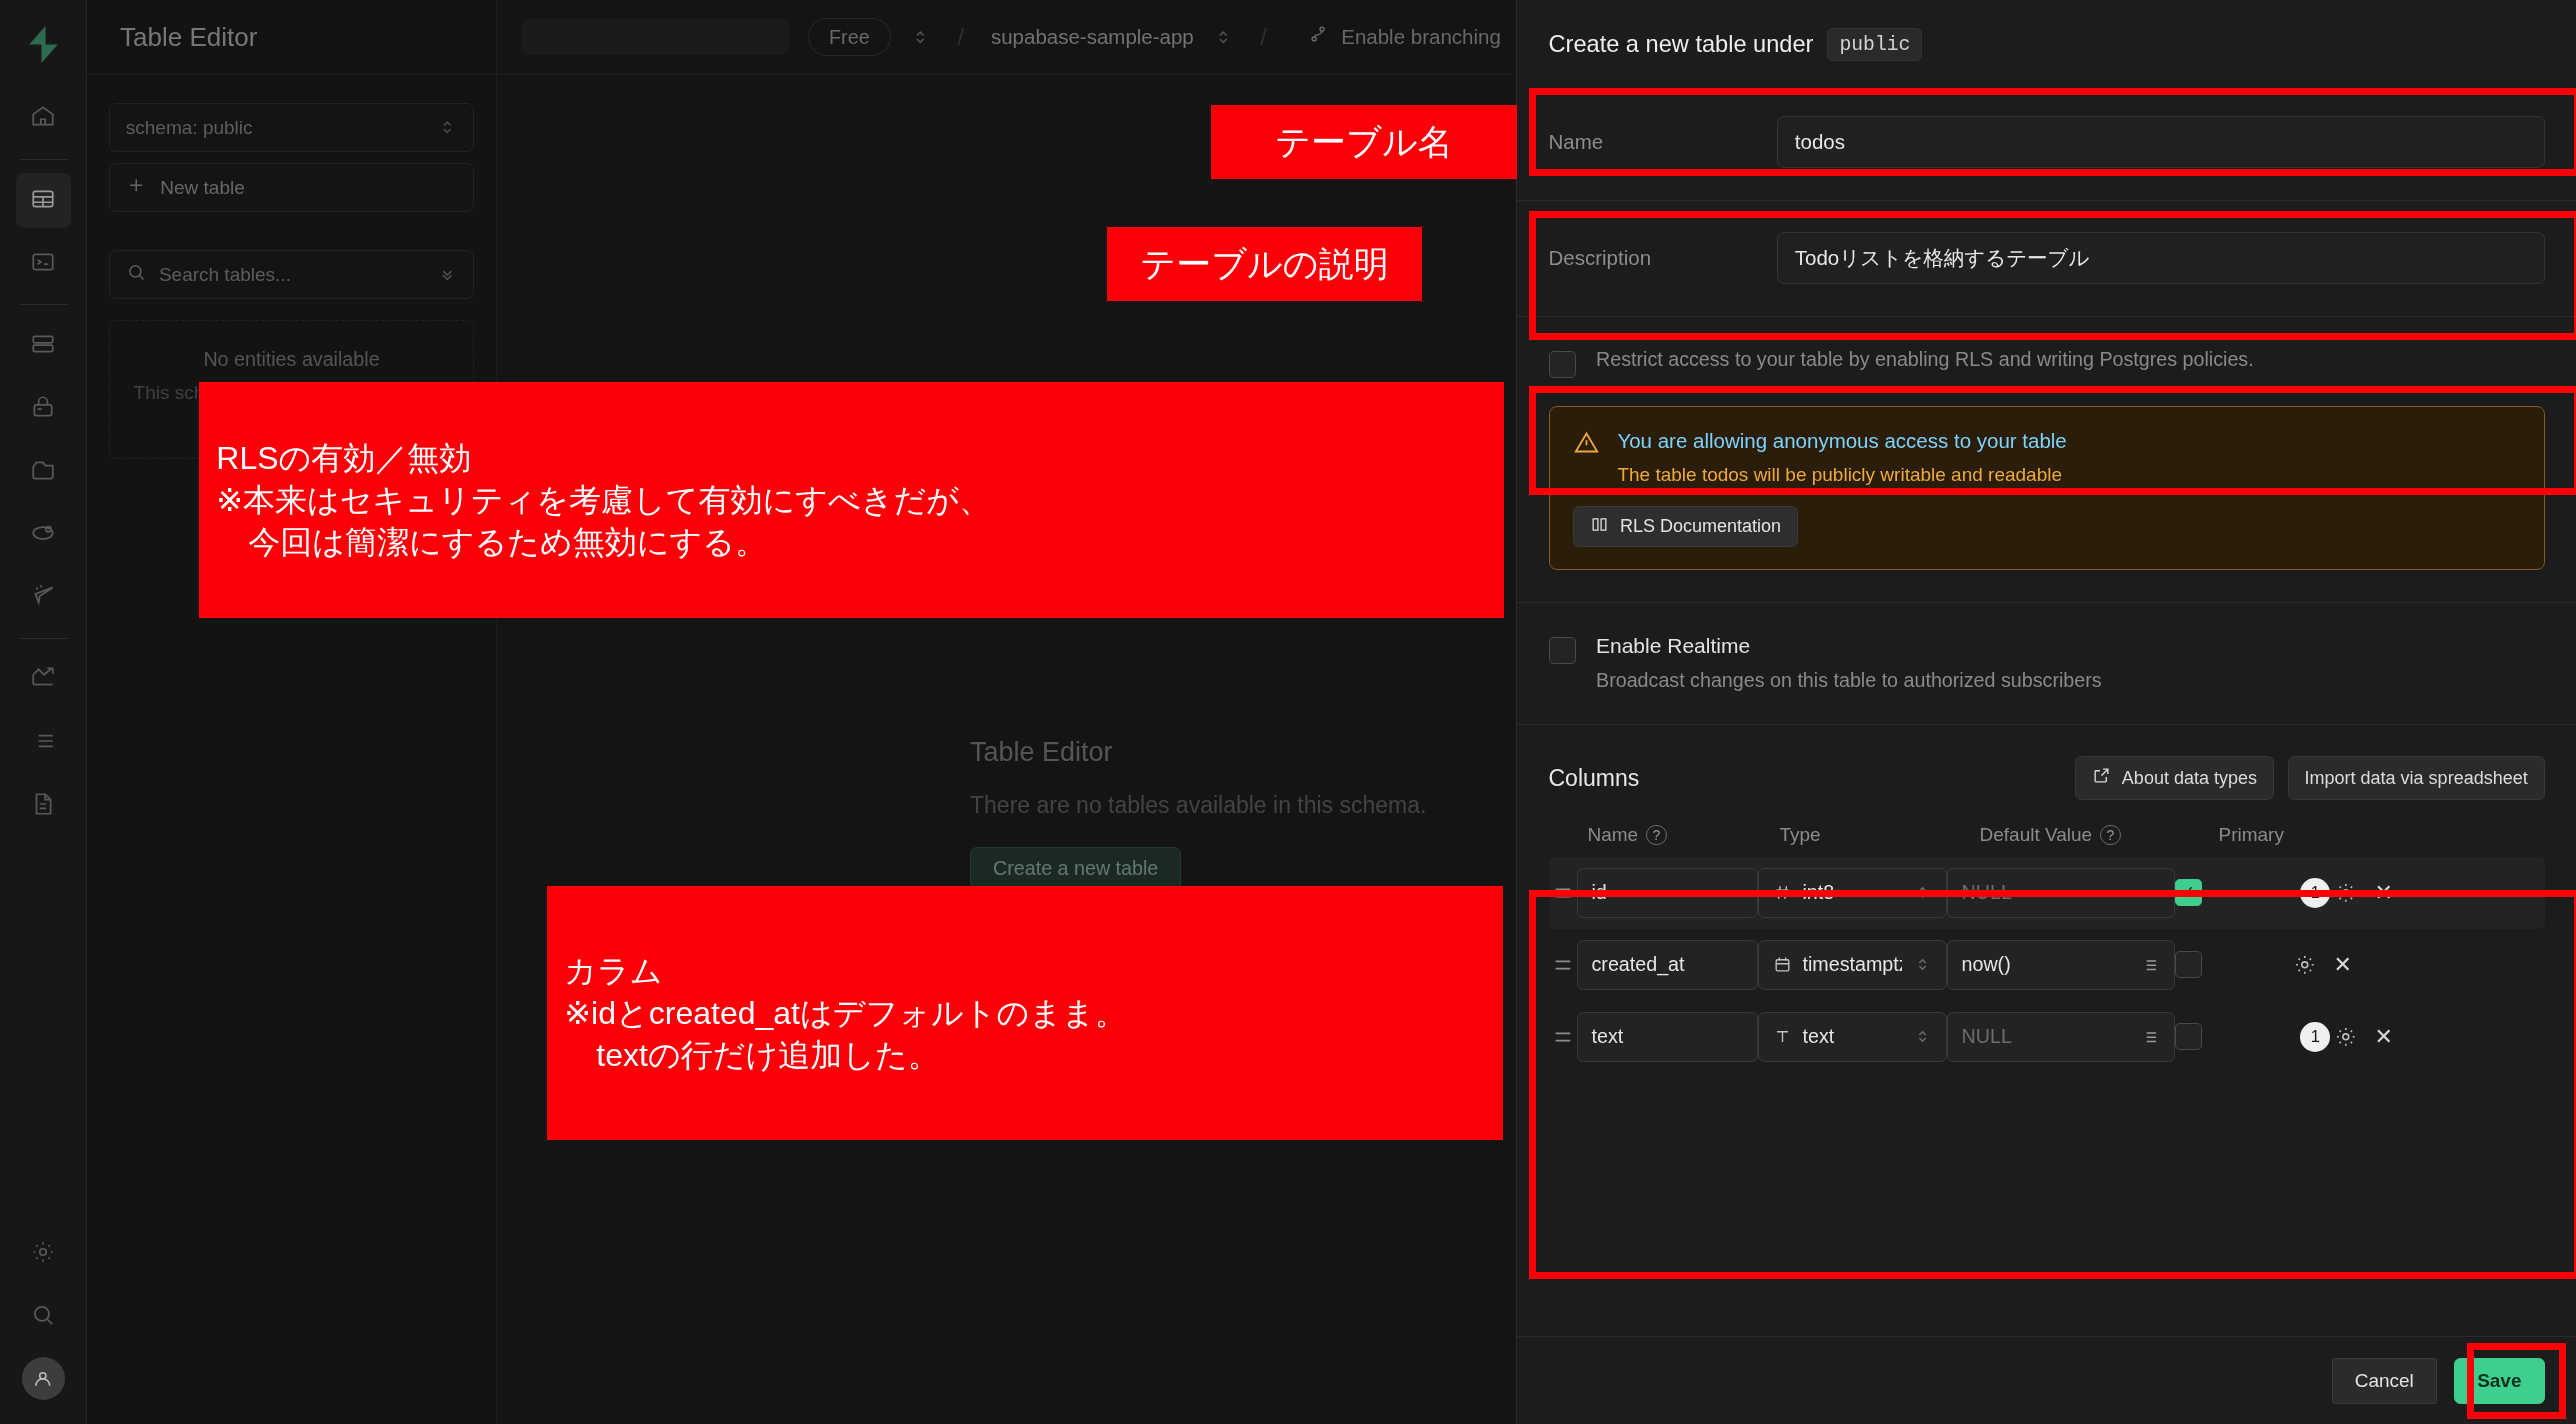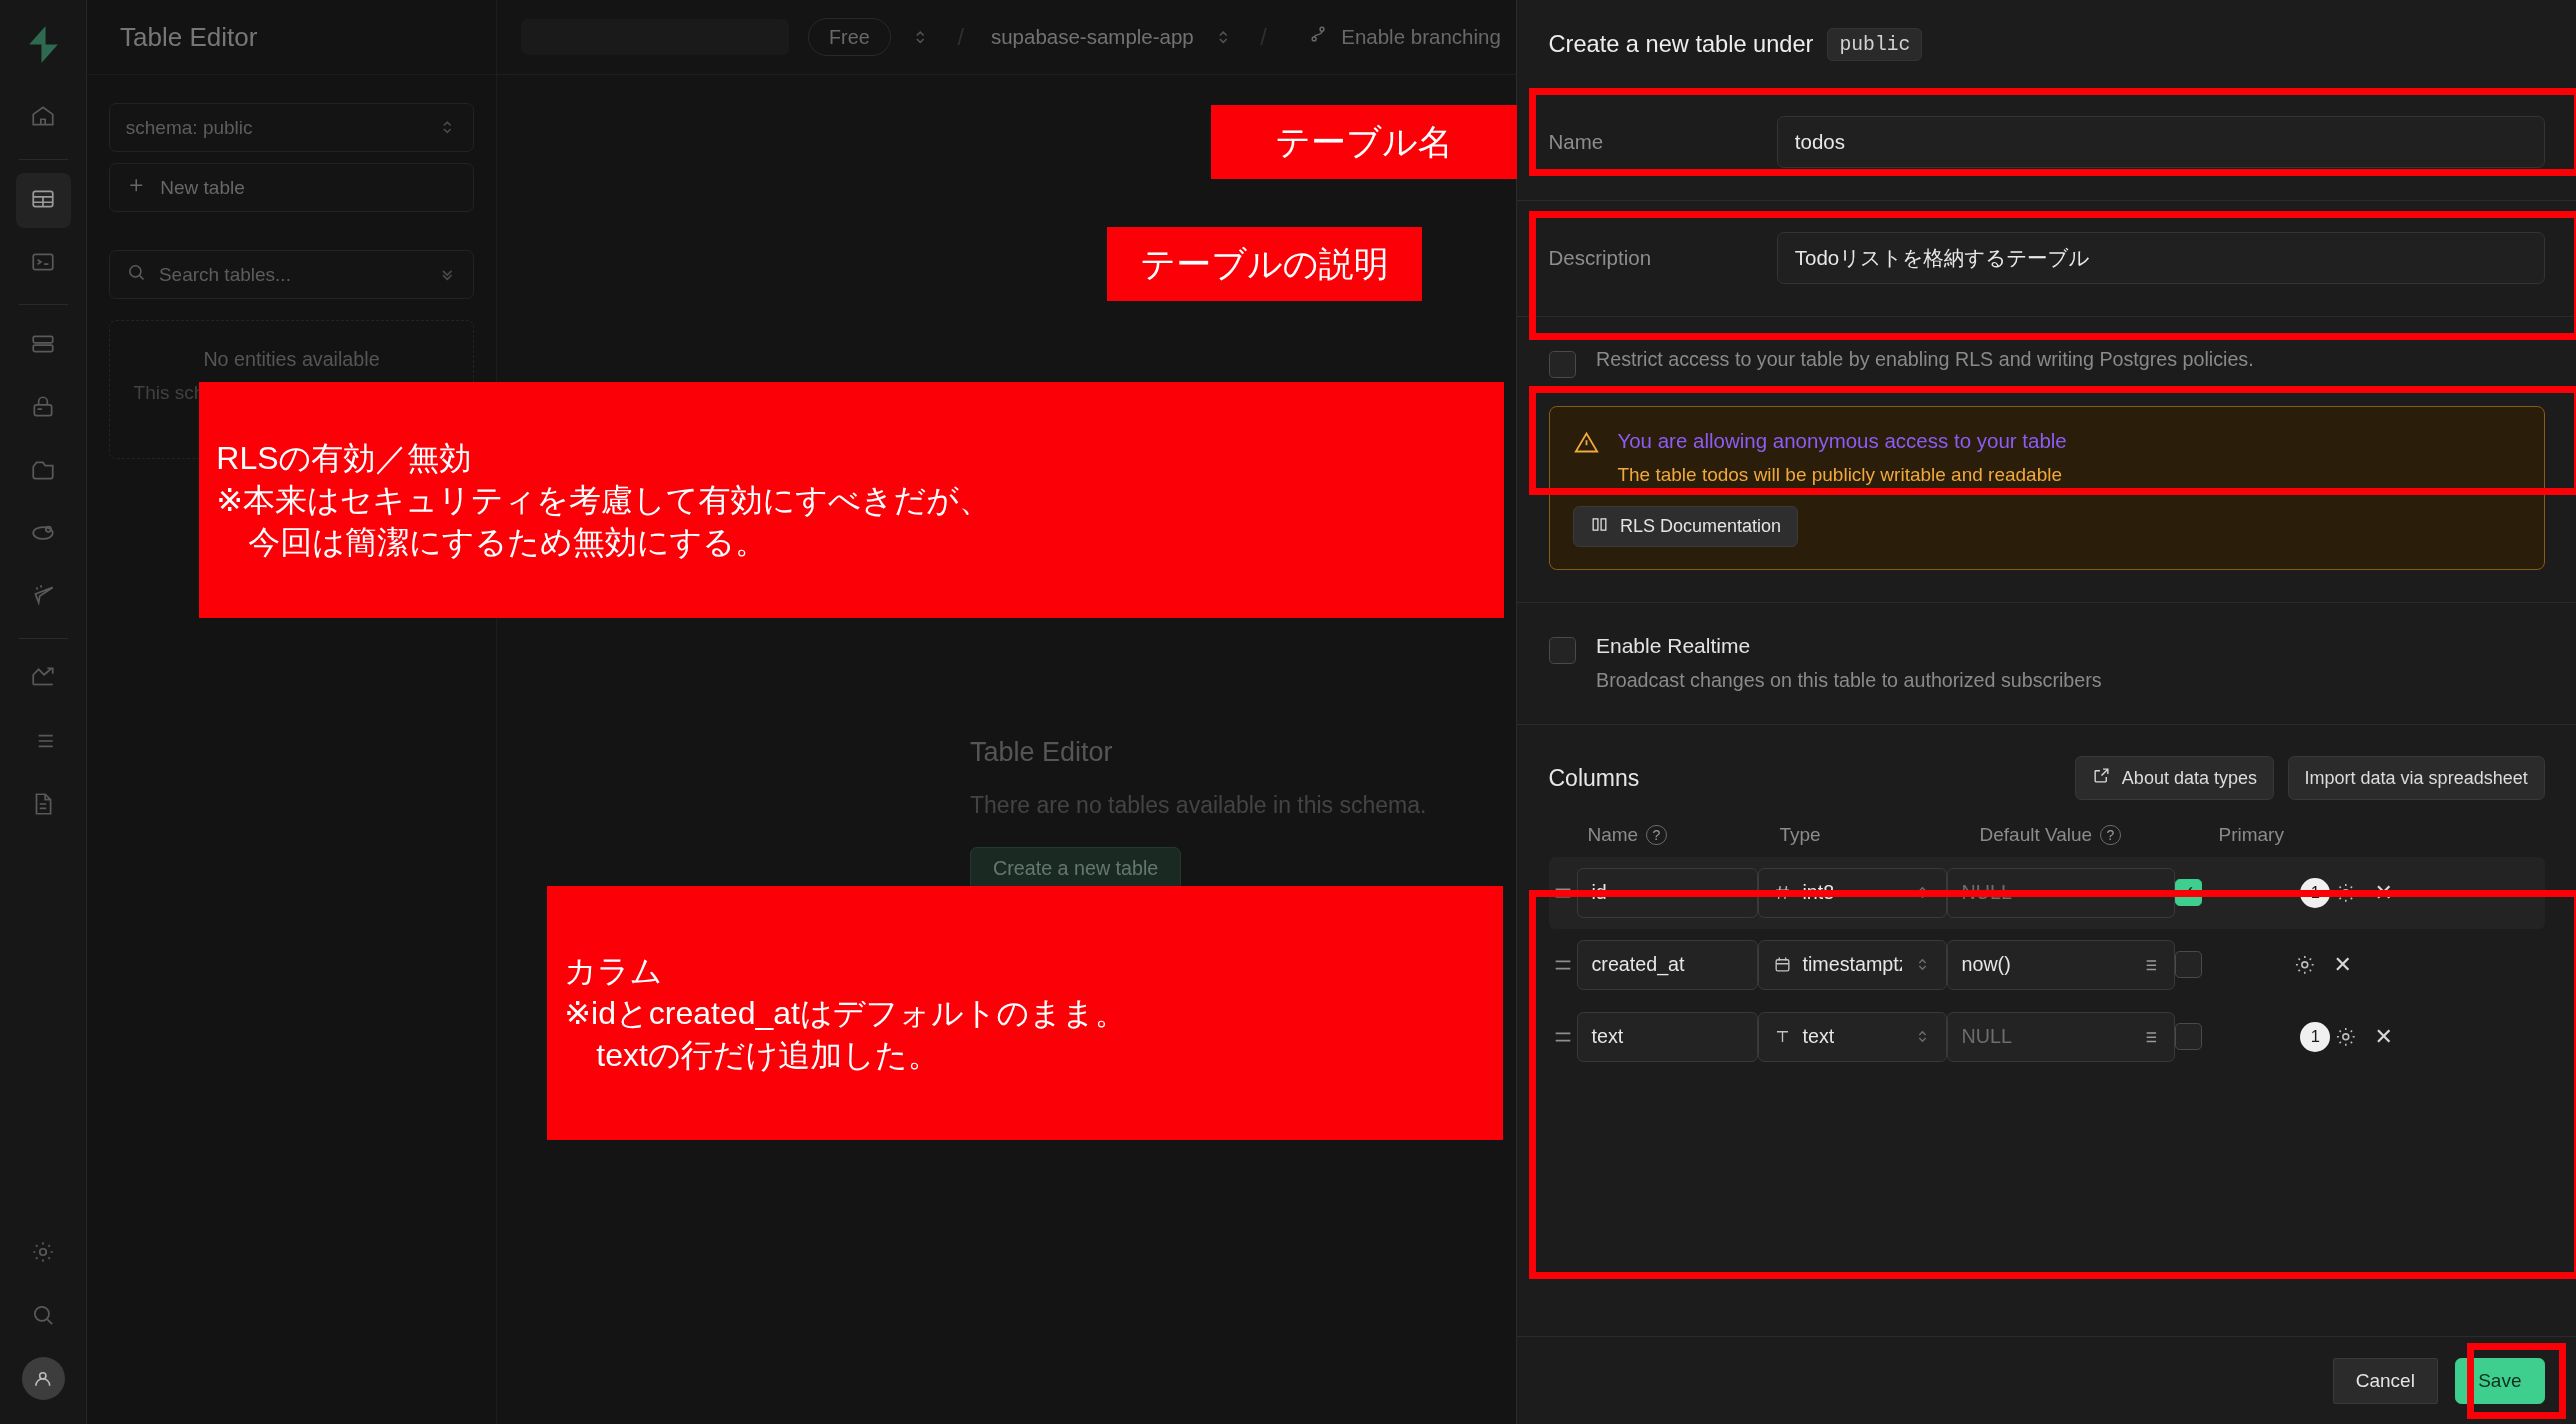--- a/index.html
+++ b/index.html
@@ -124,21 +124,21 @@
   }
   .chk-title { font-size: 21px; color: #e3e3e3; display: flex; align-items: center; gap: 15.8px; margin-bottom: 11px; }
   .rec-pill { font-size: 17.3px; color: #c6c6c6; border: 0.8px solid #3c3c3c; background: #272727; border-radius: 15.8px; padding: 3.9px 14px; }
   .chk-desc { font-size: 19.7px; color: #8a8a8a; }
 
   .warn {
     margin-top: 28px; border: 0.8px solid #8a5a16; border-radius: 7.9px;
     background: #2a1d09; padding: 22px 23.6px;
   }
   .warn-top { display: flex; gap: 17.3px; align-items: flex-start; }
-  .warn-title { font-size: 20.5px; color: #8b5cf6; margin-bottom: 11px; }
+  .warn-title { font-size: 20.5px; color: #7dd3fc; margin-bottom: 11px; }
   .warn-sub { font-size: 19px; color: #f0a93b; }
   .warn-btn {
     margin-top: 20.5px; display: inline-flex; align-items: center; gap: 11px;
     height: 41px; padding: 0 15.8px; border-radius: 6.3px;
     background: #2e2e2e; border: 0.8px solid #3b3b3b; color: #e4e4e4; font-size: 18px;
   }
 
   
   .cols-head { display: flex; align-items: center; justify-content: space-between; margin-bottom: 23.6px; }
   .cols-head h3 { font-size: 23px; font-weight: 400; color: #e8e8e8; }
@@ -187,21 +187,21 @@
     padding: 0 31.5px;
   }
   .btn-cancel {
     height: 46px; padding: 0 22px; border-radius: 2px; background: #2b2b2b;
     border: 0.8px solid #3a3a3a; color: #e4e4e4; font-size: 19px;
     display: flex; align-items: center;
   }
   .btn-save {
     height: 46px; padding: 0 22px; border-radius: 6.3px; background: #3ecf8e;
     border: 0.8px solid #3ecf8e; color: #10301f; font-size: 19px;
-    display: flex; align-items: center;
+    display: flex; align-items: center; font-weight: bold;
   }
 
   
   .anno { position: absolute; background: #fb0007; color: #fff; z-index: 40;
           font-size: 31.5px; line-height: 1.32; white-space: pre; }
   .anno.label { display: flex; align-items: center; justify-content: center; font-size: 35px; }
   .anno.block { padding: 11px 14px 11px 17.3px; font-size: 32px; }
   .hl-box { position: absolute; border: 7px solid #fb0007; z-index: 39; pointer-events: none; }
 </style>
 </head>

